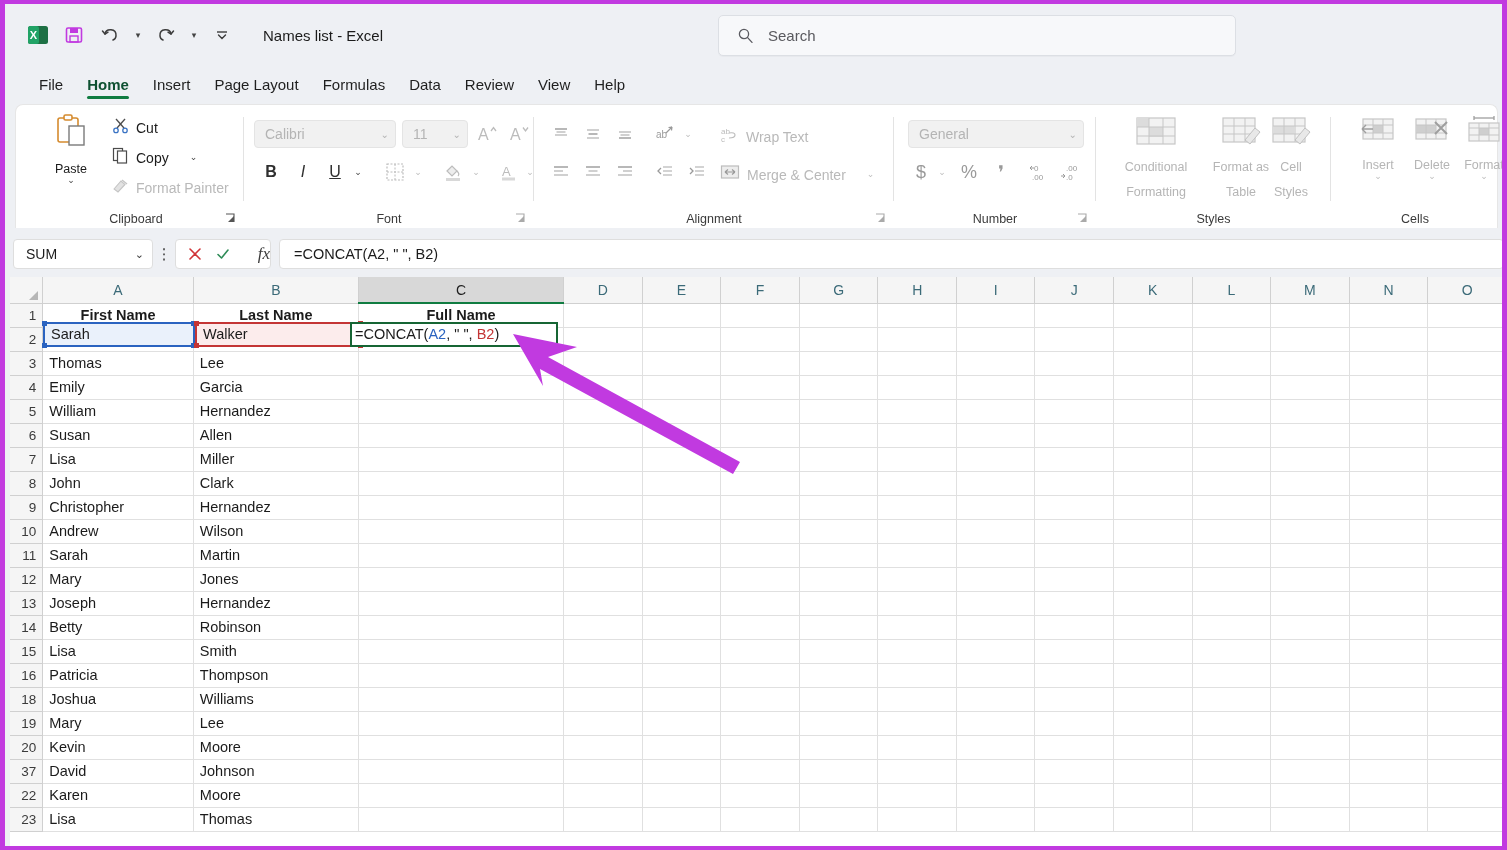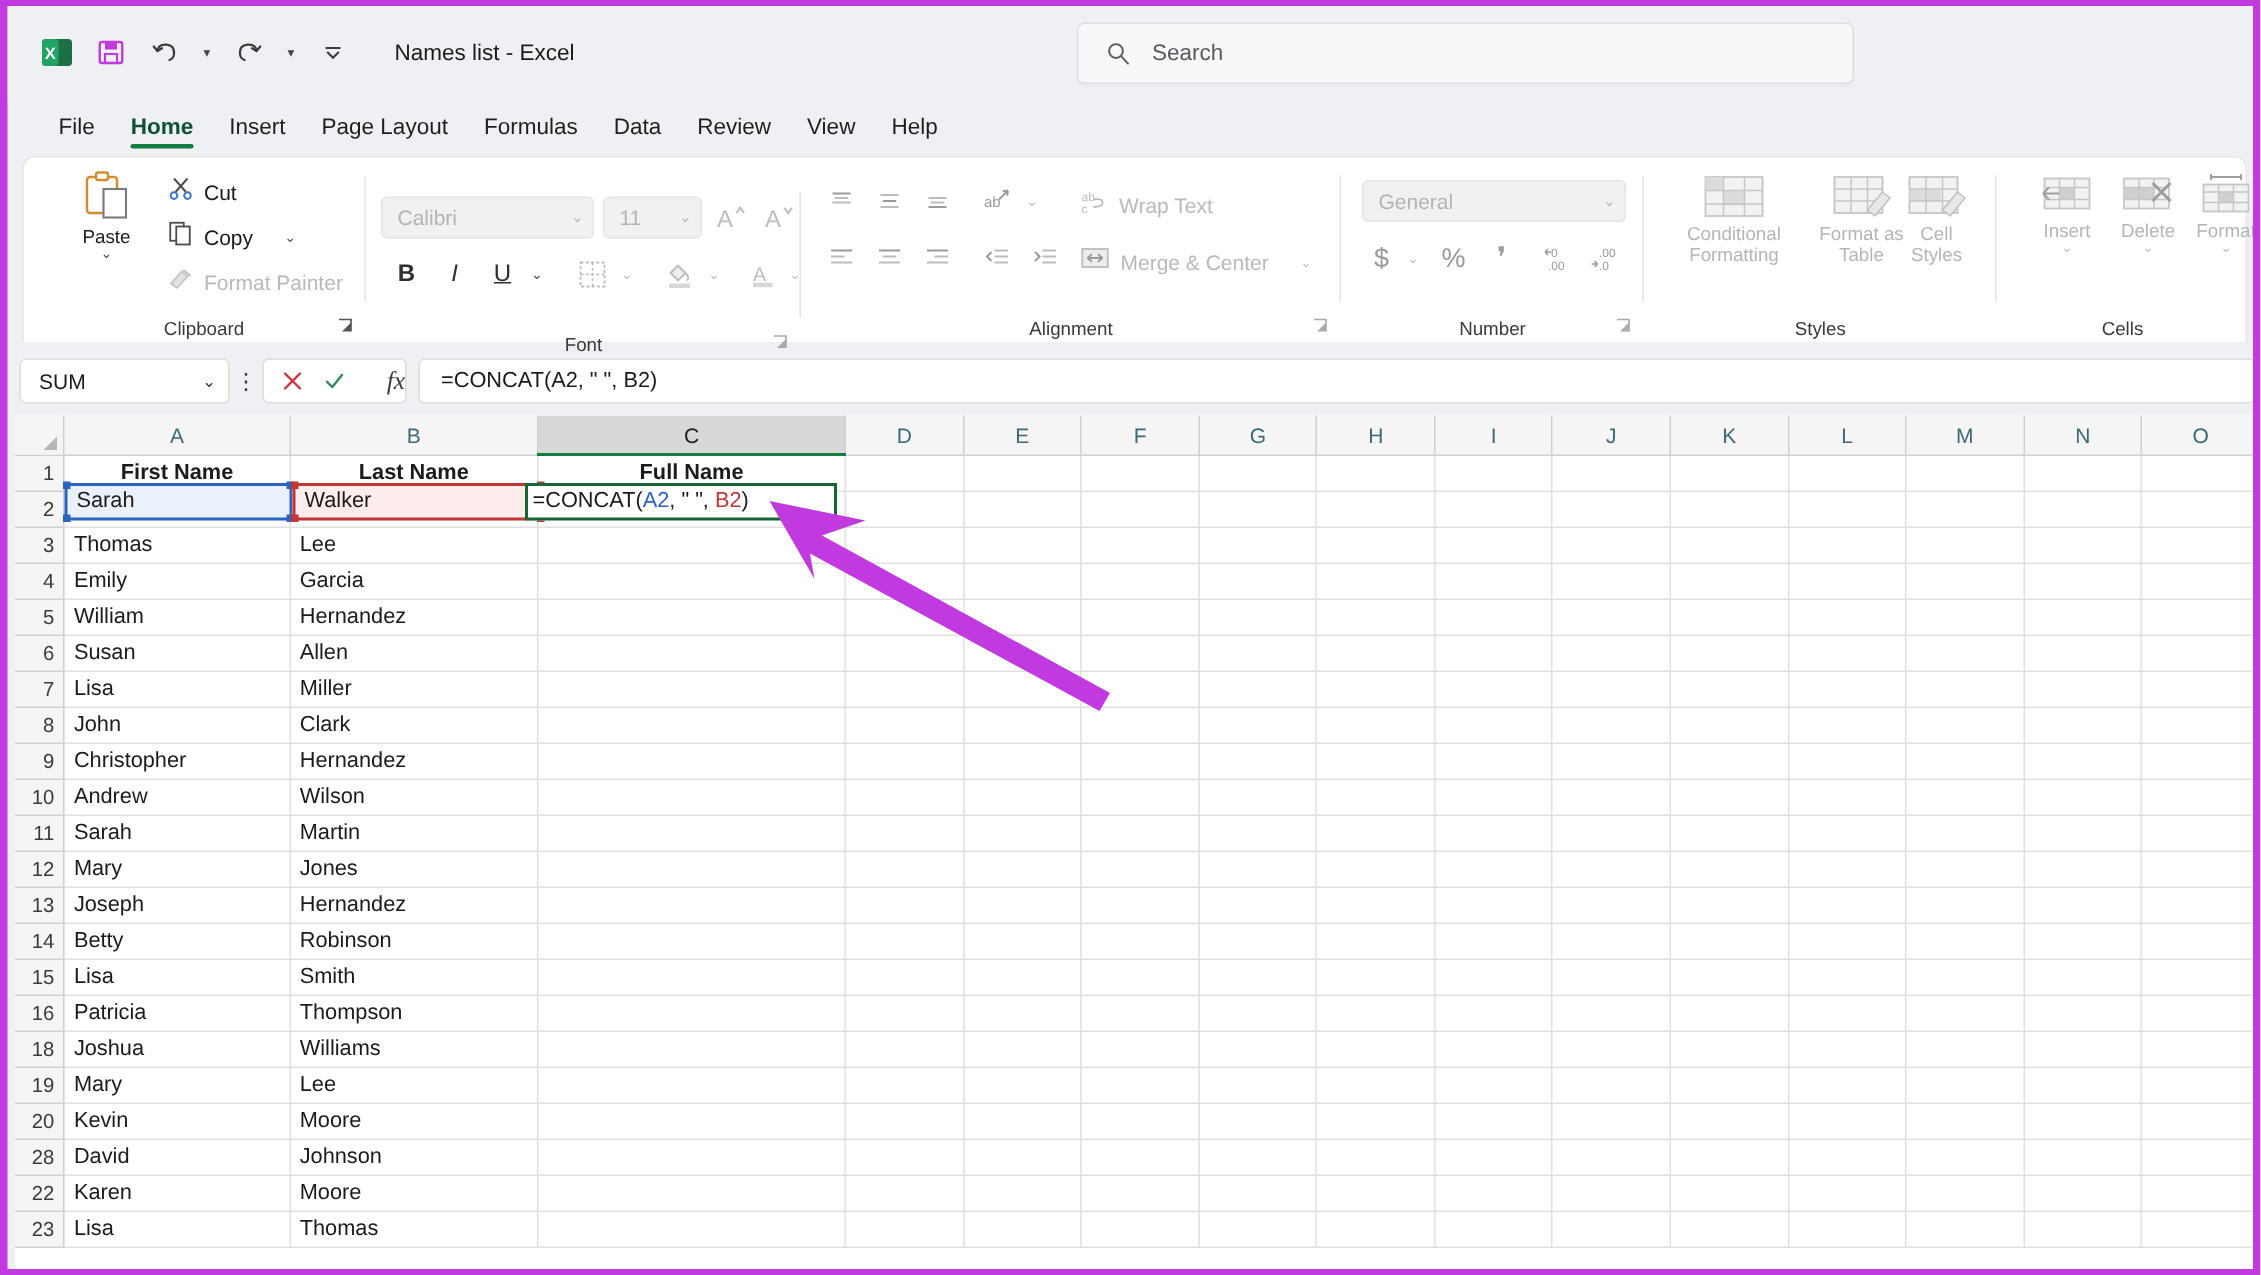--- a/index.html
+++ b/index.html
@@ -103,21 +103,21 @@
     position: absolute; bottom: 4px; right: 6px;
     width: 14px; height: 14px; color: #555;
   }
 
   .btn-big {
     position: absolute;
     display: flex; flex-direction: column;
     align-items: center;
     width: 62px;
   }
-  .btn-big .lbl { font-size: 12.5px; color: #1b1b1b; margin-top: 0; text-align: center; line-height: 14px;}
+  .btn-big .lbl { font-size: 12.5px; color: #1b1b1b; margin-top: 11px; text-align: center; line-height: 14px;}
   .btn-big .lbl.dim { color: #b5b5b5; }
   .chev-sm { font-size: 9px; color: #444; line-height: 9px; }
   .chev-sm.dim { color: #bdbdbd; }
 
   .btn-row {
     position: absolute;
     display: flex; align-items: center; gap: 7px;
   }
   .btn-row .lbl { font-size: 14px; color: #1b1b1b; }
   .btn-row .lbl.dim { color: #b9b9b9; }
@@ -382,21 +382,21 @@
         <div class="glabel">Clipboard</div>
         <div class="dlg-launcher">
           <svg width="13" height="13" viewBox="0 0 13 13">
               <path d="M2 2 h8 v8" fill="none" stroke="#555" stroke-width="1.1"></path>
               <path d="M10 10 L4 10 L10 4 Z" fill="#555"></path>
             </svg>
         </div>
         <div class="gdiv"></div>
       </div>
 
-      <div class="rgroup" style="left:228px; width:290px;margin-top:11px;">
+      <div class="rgroup" style="left:228px; width:290px;">
         <div class="sel-box" style="left:10px; top:15px; width:142px; height:28px;">
           <span>Calibri</span>
           <span class="cv">⌄</span>
         </div>
         <div class="sel-box" style="left:158px; top:15px; width:66px; height:28px;">
           <span>11</span>
           <span class="cv">⌄</span>
         </div>
         <div class="ico-btn" style="left:230px; top:16px; width:26px; height:26px;">
           <svg width="22" height="22" viewBox="0 0 22 22">
@@ -1097,21 +1097,21 @@
             <td class="cell"></td>
             <td class="cell"></td>
             <td class="cell"></td>
             <td class="cell"></td>
             <td class="cell"></td>
             <td class="cell"></td>
             <td class="cell"></td>
             <td class="cell"></td>
           </tr>
           <tr>
-            <th class="rowhead">28</th>
+            <th class="rowhead">37</th>
             <td class="cell">David</td>
             <td class="cell">Johnson</td>
             <td class="cell"></td>
             <td class="cell"></td>
             <td class="cell"></td>
             <td class="cell"></td>
             <td class="cell"></td>
             <td class="cell"></td>
             <td class="cell"></td>
             <td class="cell"></td>

